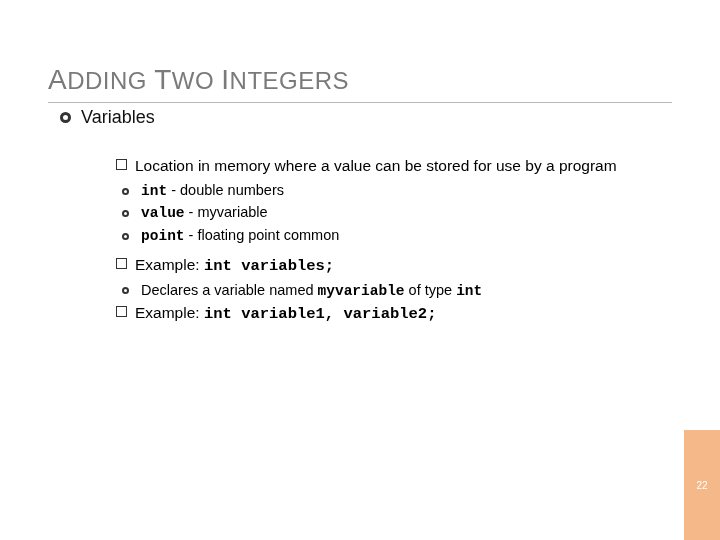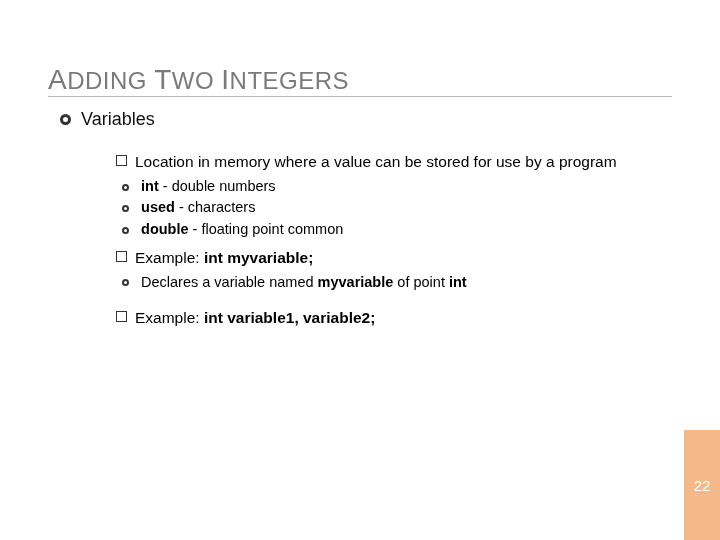--- a/index.html
+++ b/index.html
@@ -13,35 +13,35 @@
   }
   .content {
     padding: 64px 48px 20px 48px;
   }
   .title {
     font-size: 24px;
     color: #7a7a7a;
     font-weight: 400;
     letter-spacing: 0.5px;
     border-bottom: 1px solid #b8b8b8;
-    padding-bottom: 0;
-    margin-bottom: 12px;
+    padding-bottom: 6px;
+    margin-bottom: 4px;
     font-variant: small-caps;
   }
   .title .big { font-size: 28px; }
   .section {
     margin-left: 12px;
   }
   .h1line {
     display: flex;
     align-items: center;
     gap: 10px;
     font-size: 18px;
     color: #111;
-    margin-bottom: 22px;
+    margin-bottom: 28px;
     text-align: center;
   }
   .ring {
     width: 11px; height: 11px;
     border: 3px solid #333;
     border-radius: 50%;
     flex: 0 0 auto;
   }
   .ring-sm {
     width: 7px; height: 7px;
@@ -70,37 +70,37 @@
   .lvl2 .row { display: flex; padding-left: 24px; }
   .lvl2 .txt { flex: 1; }
   .lvl3 {
     margin-left: 62px;
     font-size: 14.5px;
     line-height: 1.35;
     margin-top: 2px;
   }
   .lvl3 .item { margin-bottom: 2px; }
   code, .mono {
-    font-family: Liberation Sans, sans-serif;
+    font-family: Liberation Mono, monospace;
     font-weight: bold;
   }
   .sidebar {
     position: absolute;
     right: 0;
     top: 430px;
     width: 36px;
     height: 110px;
     background: #f5b989;
     display: flex;
     align-items: center;
     justify-content: center;
   }
   .pagenum {
     color: #fff;
-    font-size: 15px;
+    font-size: 10px;
     font-weight: 400;
   }
 </style>
 </head>
 <body>
 
 <div class="content">
 
   <div class="title">
     <span class="big">A</span><span>DDING </span><span class="big">T</span><span>WO </span><span class="big">I</span><span>NTEGERS</span>
@@ -121,44 +121,44 @@
 
 
 
     <div class="lvl3">
       <div class="item">
         <span class="ring-sm"></span>
         <span class="mono">int</span><span> - double numbers</span>
       </div>
       <div class="item">
         <span class="ring-sm"></span>
-        <span class="mono">used</span><span> - characters</span>
+        <span class="mono">value</span><span> - myvariable</span>
       </div>
       <div class="item">
         <span class="ring-sm"></span>
-        <span class="mono">double</span><span> - floating point common</span>
+        <span class="mono">point</span><span> - floating point common</span>
       </div>
     </div>
 
     <div class="lvl2" style="margin-top:8px">
       <div class="row">
         <span class="squarebox"></span>
         <span class="txt">
-          <span>Example: </span><span class="mono">int myvariable;</span>
+          <span>Example: </span><span class="mono">int variables;</span>
         </span>
       </div>
     </div>
     <div class="lvl3">
       <div class="item">
         <span class="ring-sm"></span>
-        <span>Declares a variable named </span><span class="mono">myvariable</span><span> of point </span><span class="mono">int</span>
+        <span>Declares a variable named </span><span class="mono">myvariable</span><span> of type </span><span class="mono">int</span>
       </div>
     </div>
 
-    <div class="lvl2" style="margin-top:16px">
+    <div class="lvl2" style="margin-top:2px">
       <div class="row">
         <span class="squarebox"></span>
         <span class="txt">
           <span>Example: </span><span class="mono">int variable1, variable2;</span>
         </span>
       </div>
     </div>
 
   </div>
 </div>

